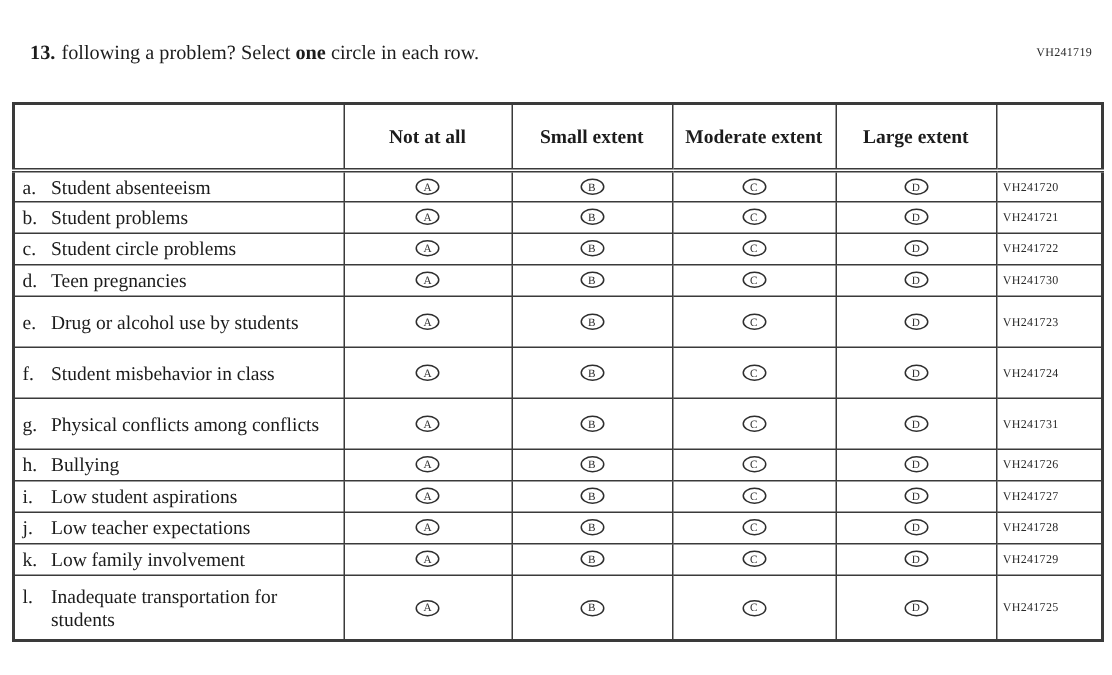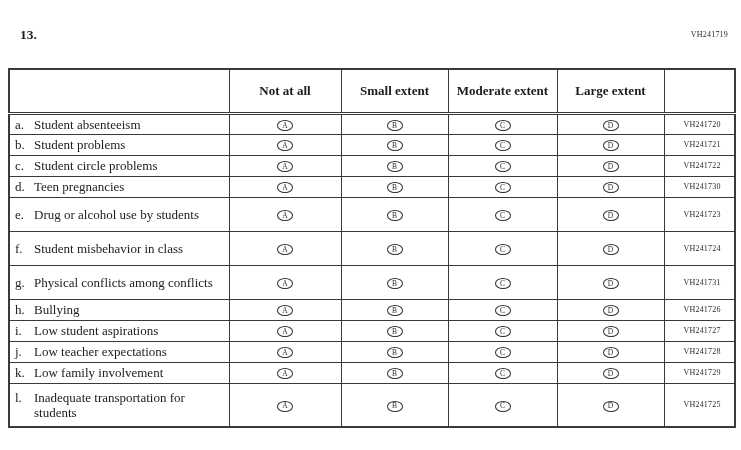--- a/index.html
+++ b/index.html
@@ -59,36 +59,37 @@
     border: 1px solid #2e2e2e;
     border-radius: 50%;
     font-size: 7.5px;
     line-height: 1;
     color: #2e2e2e;
     cursor: pointer;
     vertical-align: middle;
   }
   td.code {
     font-size: 8px;
-    padding-left: 19px;
+    padding-left: 4px;
     color: #2a2a2a;
     letter-spacing: 0.2px;
   }
   tr.r-s  { height: 21px; }
   tr.r-m  { height: 34px; }
   tr.r-l  { height: 44px; }
 </style>
 </head>
 <body>
 
 <div class="corner-code">VH241719</div>
 
 <div class="question">
   <span class="q-num">13.</span>
   <div class="q-text">
+    <span class="q-line"><span>following a problem? Select </span><b>one</b><span> circle in each row.</span></span>
   </div>
 </div>
 
 <table class="survey">
   <colgroup>
     <col style="width:220px">
       <col style="width:112px">
       <col style="width:107px">
       <col style="width:109px">
       <col style="width:107px">

